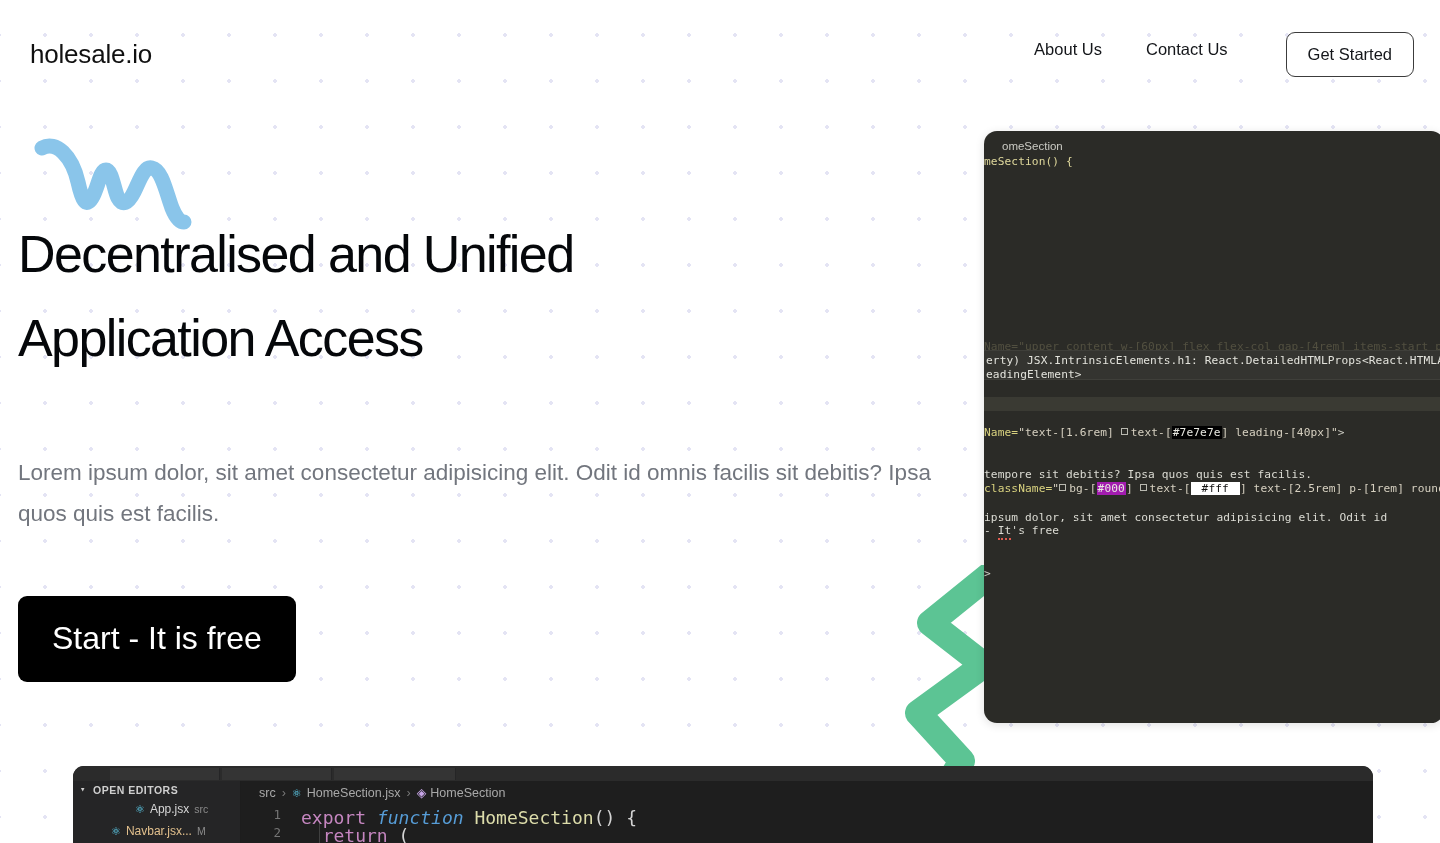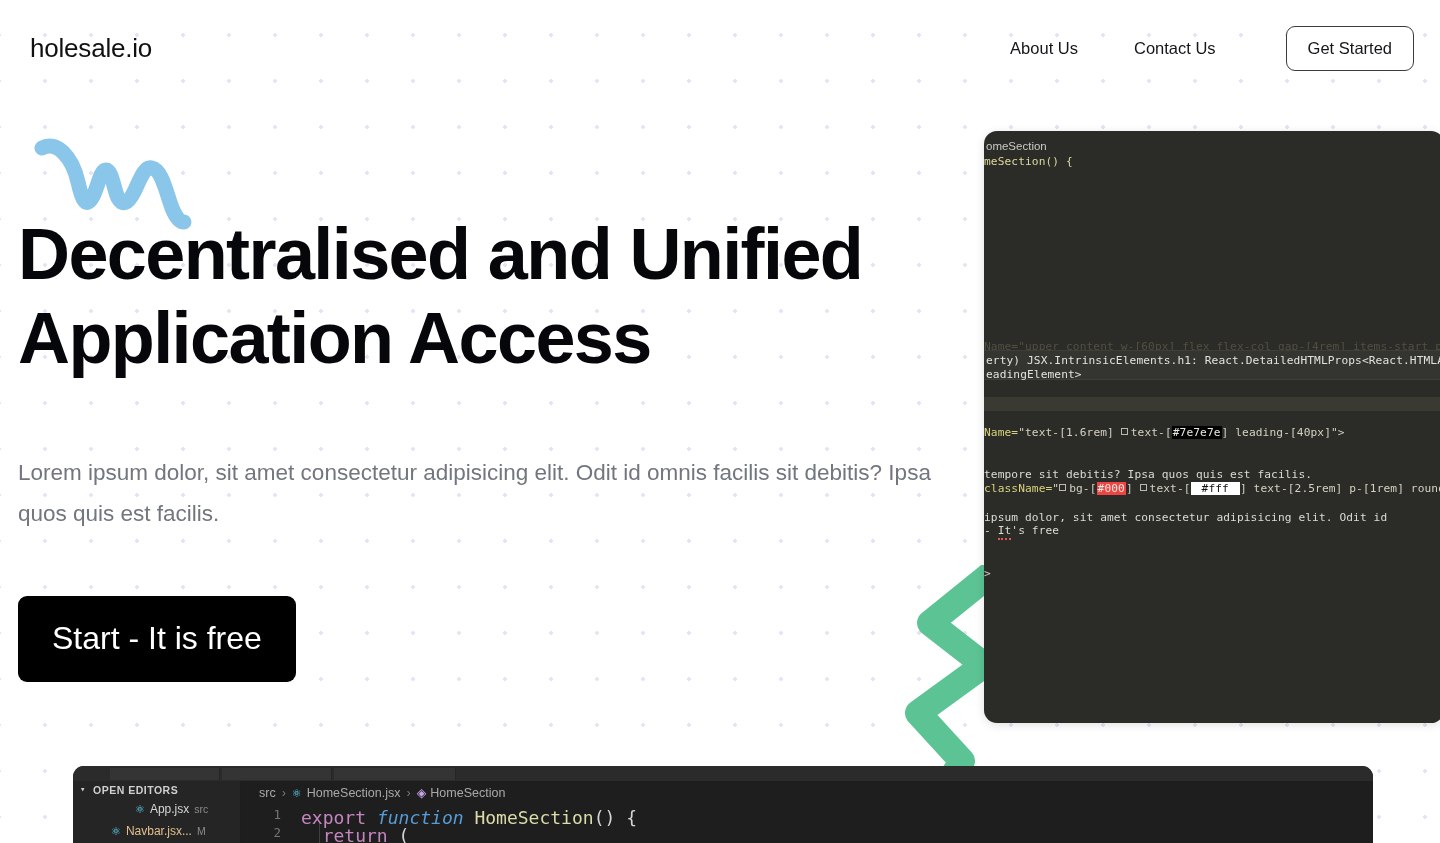--- a/index.html
+++ b/index.html
@@ -15,33 +15,33 @@
     width:1440px; height:843px;
     background-color:#ffffff;
     background-image:radial-gradient(circle, #e4e4f4 1.6px, transparent 1.7px);
     background-size:46px 46px;
     background-position:22px 12px;
     overflow:hidden;
   }
 
   
   .navbar {
-    position:absolute; top:2px; left:0;
+    position:absolute; top:8px; left:0;
     width:1440px; height:92px;
     display:flex; align-items:center;
     padding:0 26px 0 30px;
     z-index:40;
   }
   .logo {
     font-size:26px; font-weight:400; color:#101010;
     letter-spacing:-0.2px; line-height:1;
   }
   .nav-right {
     margin-left:auto;
-    display:flex; align-items:center; gap:12px;
+    display:flex; gap:0px;
   }
   .nav-link {
     font-size:16.5px; color:#14161a;
     padding:8px 22px; text-decoration:none;
     white-space:nowrap; cursor:pointer;
   }
   .get-started {
     margin-left:36px;
     font-size:16.5px; color:#14161a;
     background:#ffffff;
@@ -62,23 +62,23 @@
     position:absolute; left:888px; top:565px;
     width:120px; height:225px; z-index:5;
   }
 
   
   .hero {
     position:absolute; left:18px; top:212px;
     width:960px; z-index:10;
   }
   .hero h1 {
-    font-size:72px;
+    font-size:52px;
     line-height:84px;
-    font-weight:700;
+    font-weight:400;
     color:#05070a;
     letter-spacing:-1.6px;
     white-space:pre-line;
   }
   .hero p {
     margin-top:72px;
     font-size:22.5px;
     line-height:41px;
     color:#72767e;
     max-width:955px;
@@ -104,21 +104,21 @@
     left:984px; top:131px;
     width:460px; height:592px;
     background:#2b2b27;
     border-radius:13px;
     overflow:hidden;
     z-index:20;
     box-shadow:0 2px 10px rgba(0,0,0,0.12);
     font-family:"DejaVu Sans Mono", monospace;
   }
   .cp-breadcrumb {
-    position:absolute; left:0; top:9px;
+    position:absolute; left:16px; top:9px;
     font-size:11.5px; color:#cbcbc4;
     font-family:"Liberation Sans", sans-serif;
     padding-left:2px;
   }
   .cp-line {
     position:absolute;
     font-size:11.2px;
     line-height:14px;
     white-space:pre;
     letter-spacing:0.1px;
@@ -160,21 +160,21 @@
     white-space:pre; letter-spacing:0.1px;
   }
   .sw {
     display:inline-block; width:7px; height:7px;
     border:1px solid #b9b9b0; vertical-align:middle;
     margin:0 3px 2px 0;
   }
   .chip {
     background:#000000; color:#e9e9e1; padding:0 1px;
   }
-  .chip-d { background:#ef4444; color:#e9e9e1; padding:0 1px; }
+  .chip-d { background:#a21caf; color:#e9e9e1; padding:0 1px; }
   .chip-l { background:#ffffff; color:#111111; padding:0 11px; }
   .t-attr { color:#d9d27f; }
   .t-str  { color:#d6d0c0; }
   .t-plain{ color:#dcdcd4; }
   .t-tag  { color:#cfcfc6; }
   .spell {
     border-bottom:2px dotted #e05a4e;
     padding-bottom:1px;
   }
 

